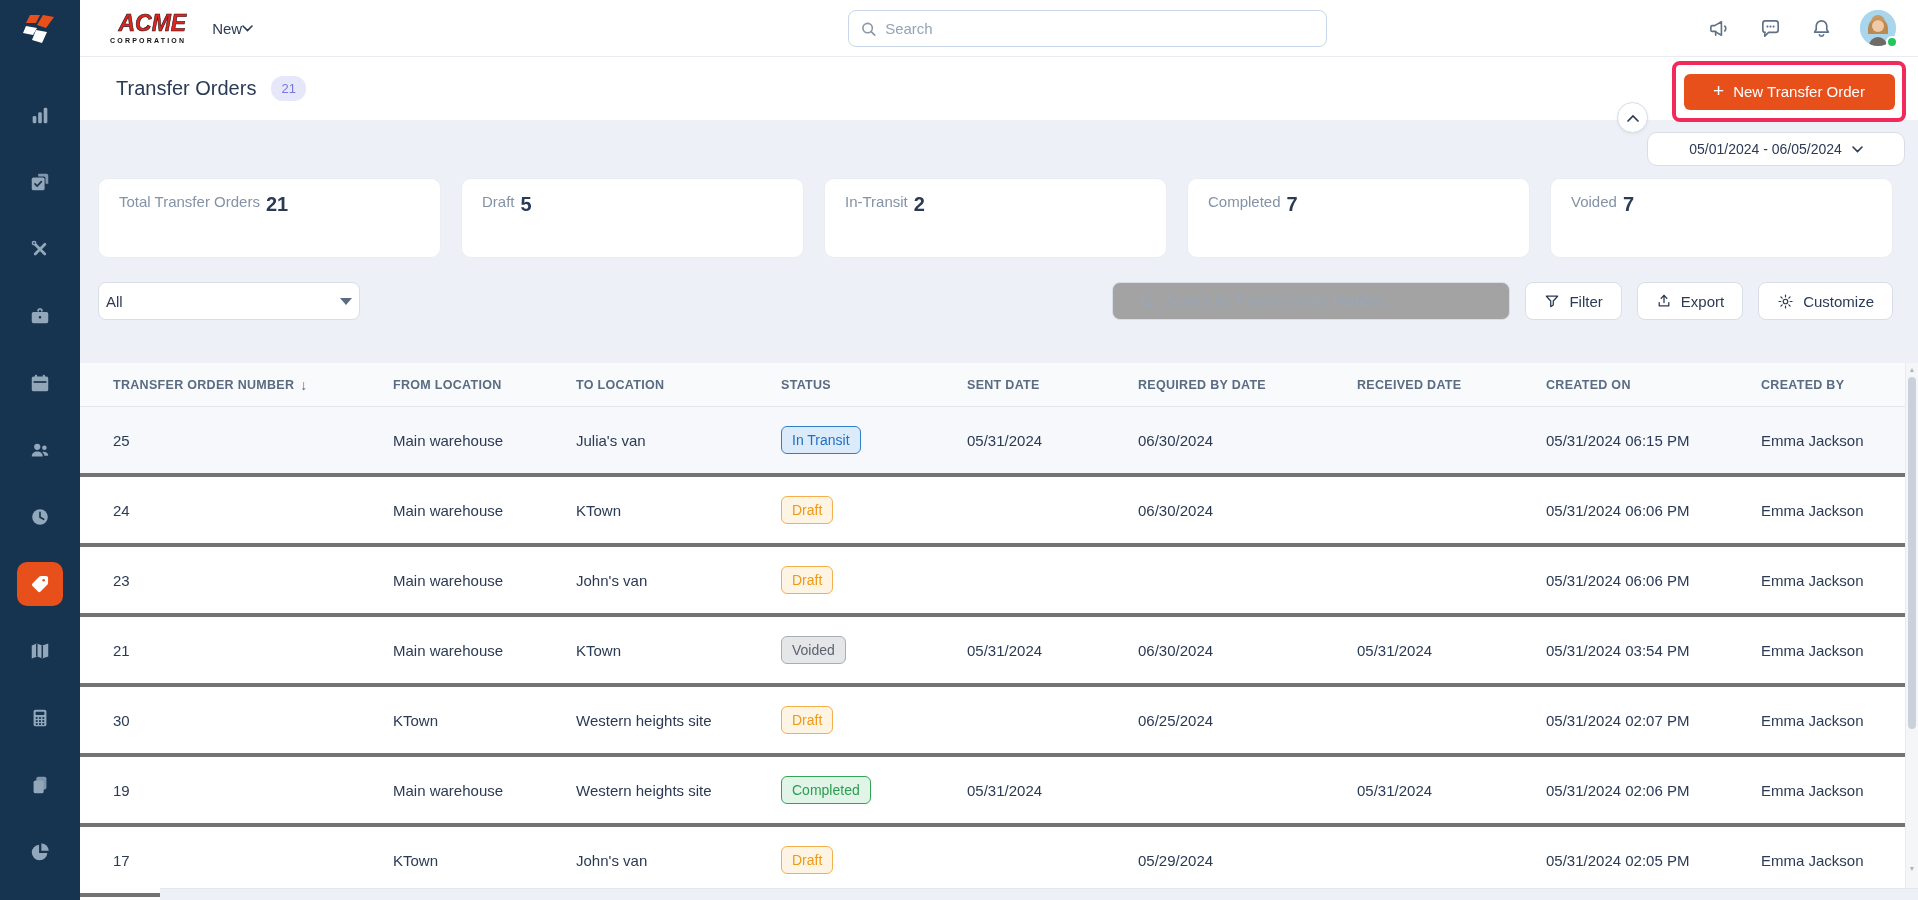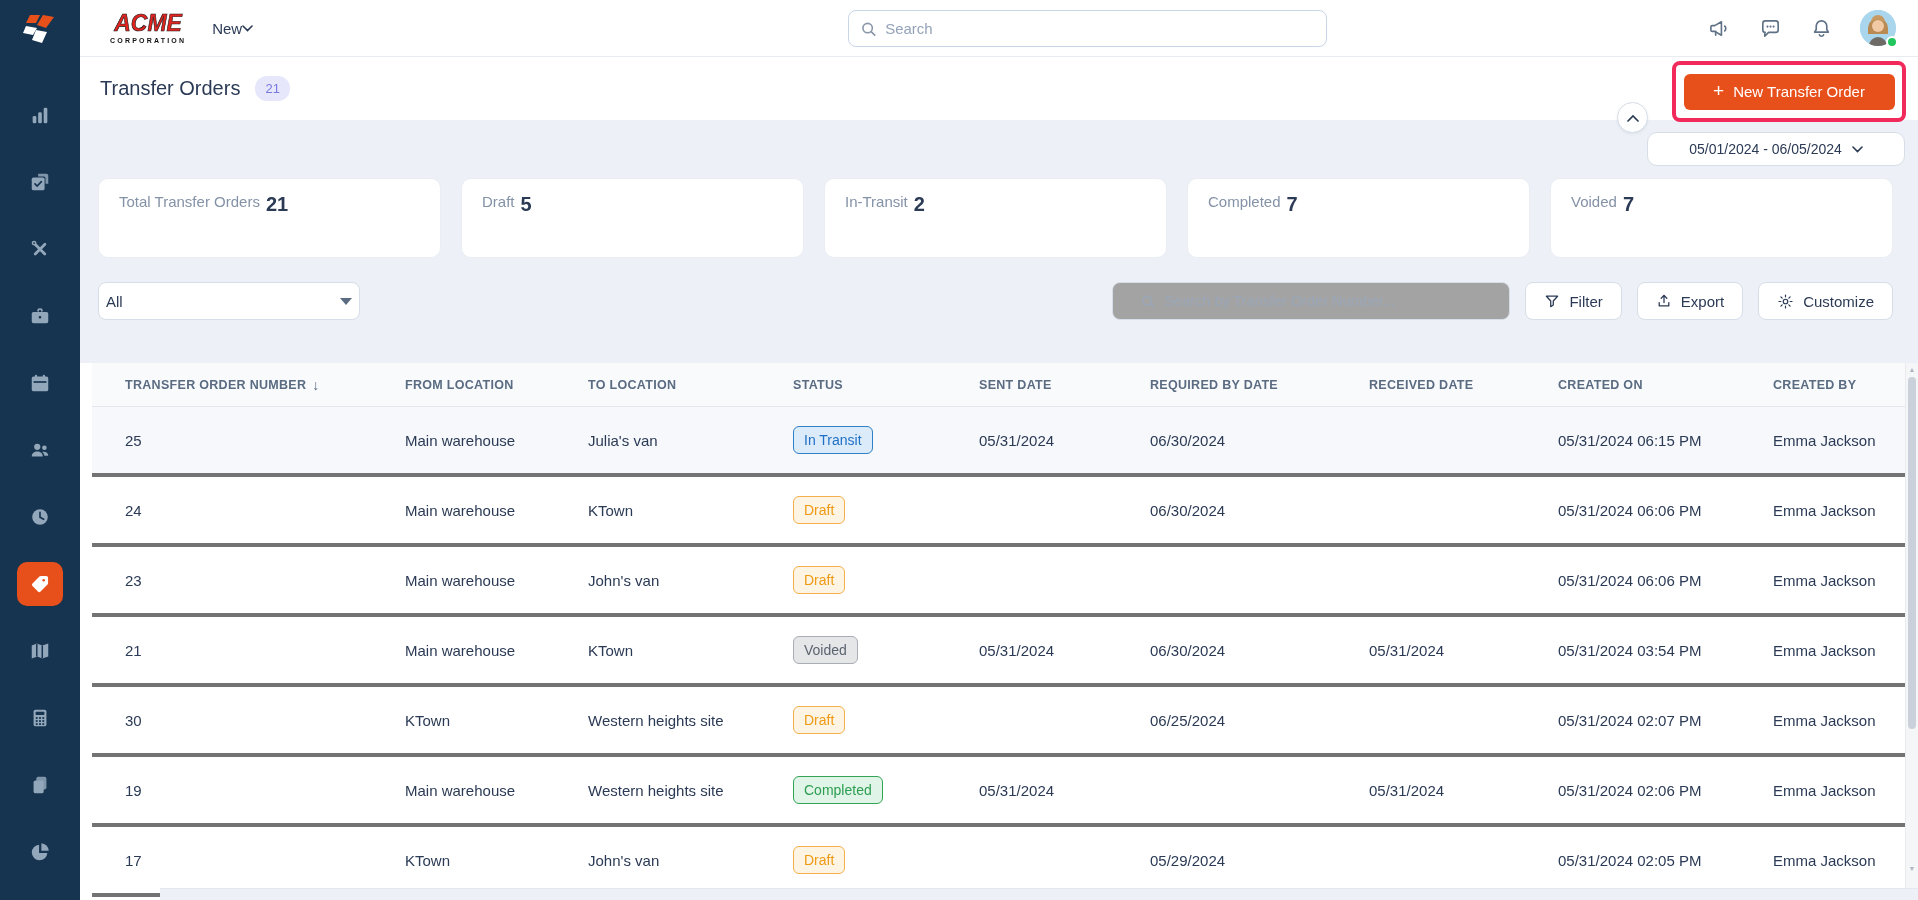--- a/index.html
+++ b/index.html
@@ -13,35 +13,35 @@
   .nav-item { width:46px; height:44px; display:flex; align-items:center; justify-content:center; border-radius:10px; cursor:pointer; }
   .nav-item svg { fill:#92A7BA; }
   .nav-item.active { background:#E8501B; }
   .nav-item.active svg { fill:#ffffff; }
 
   
   .main { position:relative; flex:1; height:100%; display:flex; flex-direction:column; }
 
   
   .topbar { height:57px; background:#fff; border-bottom:1px solid #E8ECF1; display:flex; align-items:center; position:relative; flex-shrink:0; }
-  .acme { margin-left:30px; display:flex; flex-direction:column; align-items:center; line-height:1; }
+  .acme { margin-left:30px; display:flex; flex-direction:column; align-items:flex-end; line-height:1; }
   .acme-top { font-size:23px; font-weight:900; font-style:italic; color:#E02420; -webkit-text-stroke:0.6px #1a1a1a; letter-spacing:0px; }
   .acme-bottom { font-size:7px; font-weight:700; letter-spacing:2.2px; color:#111; margin-top:2px; }
   .new-menu { margin-left:26px; display:flex; align-items:center; gap:0; font-size:15px; color:#2B3A55; cursor:pointer; }
   .topbar-search { position:absolute; left:768px; top:10px; width:479px; height:37px; border:1px solid #C9D6E8; border-radius:8px; display:flex; align-items:center; padding:0 12px; gap:9px; background:#fff; }
   .topbar-search input { border:none; outline:none; font-size:15px; color:#2B3A55; width:100%; background:transparent; }
   .topbar-search input::placeholder { color:#94A3B8; }
   .topbar-right { margin-left:auto; display:flex; align-items:center; gap:27px; padding-right:22px; }
   .tb-icon { width:24px; height:24px; display:flex; align-items:center; justify-content:center; cursor:pointer; }
   .avatar { width:36px; height:36px; border-radius:50%; background:#A9D6EC; position:relative; overflow:visible; cursor:pointer; }
   .avatar svg { border-radius:50%; }
   .online-dot { position:absolute; right:-2px; bottom:-2px; width:12px; height:12px; background:#22C55E; border:2px solid #fff; border-radius:50%; }
 
   
-  .page-header { height:63px; background:#fff; display:flex; align-items:center; padding-left:20px; flex-shrink:0; }
+  .page-header { height:63px; background:#fff; display:flex; align-items:center; padding-left:36px; flex-shrink:0; }
   .page-title { font-size:20px; font-weight:500; color:#2B3A55; }
   .count-badge { margin-left:15px; background:#E7E7FB; color:#7878DE; font-size:13px; padding:5px 10px; border-radius:12px; }
 
   
   .annotation-box { position:absolute; left:1592px; top:61px; width:234px; height:61px; border:4px solid #F2295B; border-radius:8px; display:flex; align-items:center; justify-content:center; background:transparent; z-index:6; }
   .new-to-btn { width:211px; height:36px; background:#E8501B; border:none; border-radius:6px; color:#fff; font-size:15px; font-weight:500; display:flex; align-items:center; justify-content:center; gap:9px; cursor:pointer; font-family:"Liberation Sans",sans-serif; }
   .new-to-btn .plus { font-size:19px; font-weight:400; margin-top:-2px; }
   .collapse-btn { position:absolute; left:1537px; top:102px; width:31px; height:31px; border-radius:50%; background:#fff; border:1px solid #D7DEE8; box-shadow:0 1px 3px rgba(30,40,60,.08); display:flex; align-items:center; justify-content:center; z-index:5; cursor:pointer; }
 
   
@@ -55,21 +55,21 @@
   .all-select { width:262px; height:38px; background:#fff; border:1px solid #D7DEE8; border-radius:8px; display:flex; align-items:center; padding:0 7px; font-size:15px; color:#2B3A55; cursor:pointer; }
   .all-select .tri { margin-left:auto; width:0; height:0; border-left:6px solid transparent; border-right:6px solid transparent; border-top:7px solid #5A6B82; }
   .toolbar-right { margin-left:auto; display:flex; align-items:center; gap:15px; }
   .to-search { width:398px; height:38px; background:#a3a3a3; border:1px solid #D7DEE8; border-radius:8px; display:flex; align-items:center; padding:0 28px; gap:9px; }
   .to-search input { border:none; outline:none; font-size:14.5px; color:#2B3A55; width:100%; background:transparent; }
   .to-search input::placeholder { color:#9AA7B8; }
   .tool-btn { height:38px; background:#fff; border:1px solid #D7DEE8; border-radius:8px; display:flex; align-items:center; justify-content:center; gap:9px; font-size:15px; color:#2B3A55; padding:0 18px; cursor:pointer; font-family:"Liberation Sans",sans-serif; }
 
   
   .table-wrap { flex:1; background:#fff; position:relative; overflow:hidden; }
-  .tgrid { display:grid; grid-template-columns:280px 183px 205px 186px 171px 219px 189px 215px 1fr; align-items:center; padding-left:33px;margin-left:12px; }
+  .tgrid { display:grid; grid-template-columns:280px 183px 205px 186px 171px 219px 189px 215px 1fr; align-items:center; padding-left:33px; }
   .thead { height:44px; background:#F8FAFC; border-bottom:1px solid #E3E8EF; }
   .th { font-size:12.5px; font-weight:700; color:#5A6B82; letter-spacing:.3px; display:flex; align-items:center; gap:6px; cursor:pointer; }
   .sort-arrow { font-size:14px; color:#5A6B82; }
   .trow { height:70px; border-bottom:4px solid #737373; font-size:15px; color:#2B3A55; background:#fff; }
   .trow.first { background:#F6F8FB; }
   .badge { display:inline-block; padding:5px 10px; border-radius:6px; border:1px solid; font-size:14px; }
 
   
   .vscroll { position:absolute; right:0; top:363px; width:13px; height:525px; background:#F5F6F8; border-left:1px solid #E9EBEF; z-index:4; }
   .vscroll .thumb { position:absolute; top:14px; left:2px; width:8px; height:352px; background:#CBD1DA; border-radius:4px; }

